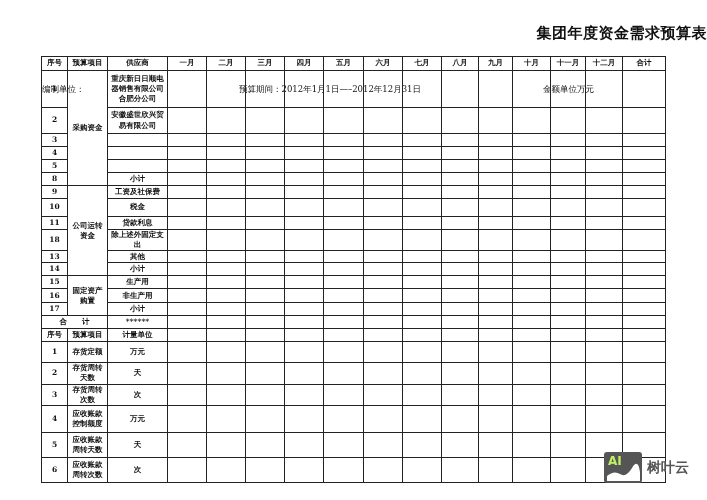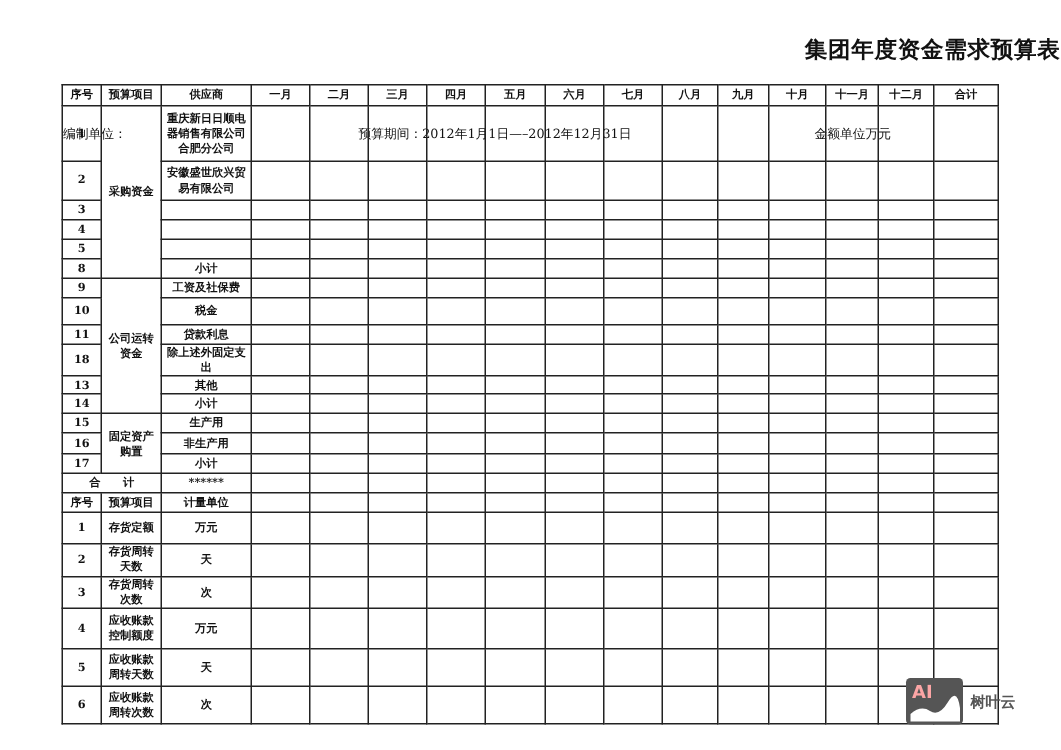--- a/index.html
+++ b/index.html
@@ -4,21 +4,21 @@
 <style>
   html,body{margin:0;padding:0;background:#fff;}
   body{width:707px;height:500px;position:relative;overflow:hidden;font-family:"DejaVu Serif","Liberation Serif",serif;color:#111;}
   .title{position:absolute;left:0;width:707px;top:24px;text-align:right;font-size:15px;font-weight:bold;letter-spacing:0.5px;}
   .meta{position:absolute;top:44px;font-size:8.5px;font-weight:normal;margin-top:40px;}
   table{position:absolute;left:41px;top:56px;border-collapse:collapse;table-layout:fixed;font-size:7.5px;font-weight:bold;}
   td{border:1px solid #222;text-align:center;vertical-align:middle;padding:0 1px;line-height:1.35;overflow:hidden;}
   table{border:1.5px solid #222;padding-left:36px;}
   .wm{position:absolute;left:604px;top:452px;display:flex;align-items:center;gap:5px;}
   .wm-box{width:38px;height:31px;background:#555;border-radius:3px;position:relative;overflow:hidden;}
-  .wm-text{font-family:"DejaVu Sans",sans-serif;font-size:10px;font-weight:bold;color:#555;}
+  .wm-text{font-family:"DejaVu Sans",sans-serif;font-size:14px;font-weight:bold;color:#555;}
 </style>
 </head>
 <body>
 
 <div class="title">集团年度资金需求预算表</div>
 <div class="meta" style="left:42px">编制单位：</div>
 <div class="meta" style="left:239px">预算期间：2012年1月1日—–2012年12月31日</div>
 <div class="meta" style="left:543px">金额单位万元</div>
 
 <table id="tbl">
@@ -458,19 +458,19 @@
         <td></td>
         <td></td>
         <td></td>
         <td></td>
       </tr>
     </tbody>
 </table>
 
 <div class="wm">
   <div class="wm-box">
-    <span style="position:absolute;left:4px;top:2px;color:#fca5a5;font-family:'DejaVu Sans',sans-serif;font-weight:bold;font-size:12px;">AI</span>
+    <span style="position:absolute;left:4px;top:2px;color:#bef264;font-family:'DejaVu Sans',sans-serif;font-weight:bold;font-size:12px;">AI</span>
     <svg width="38" height="31" style="position:absolute;left:0;top:0">
         <path d="M3 24 Q10 18 16 22 T28 16 T36 20 L36 29 L3 29 Z" fill="#fff"></path>
       </svg>
   </div>
   <span class="wm-text">树叶云</span>
 </div>
 
 </body></html>

